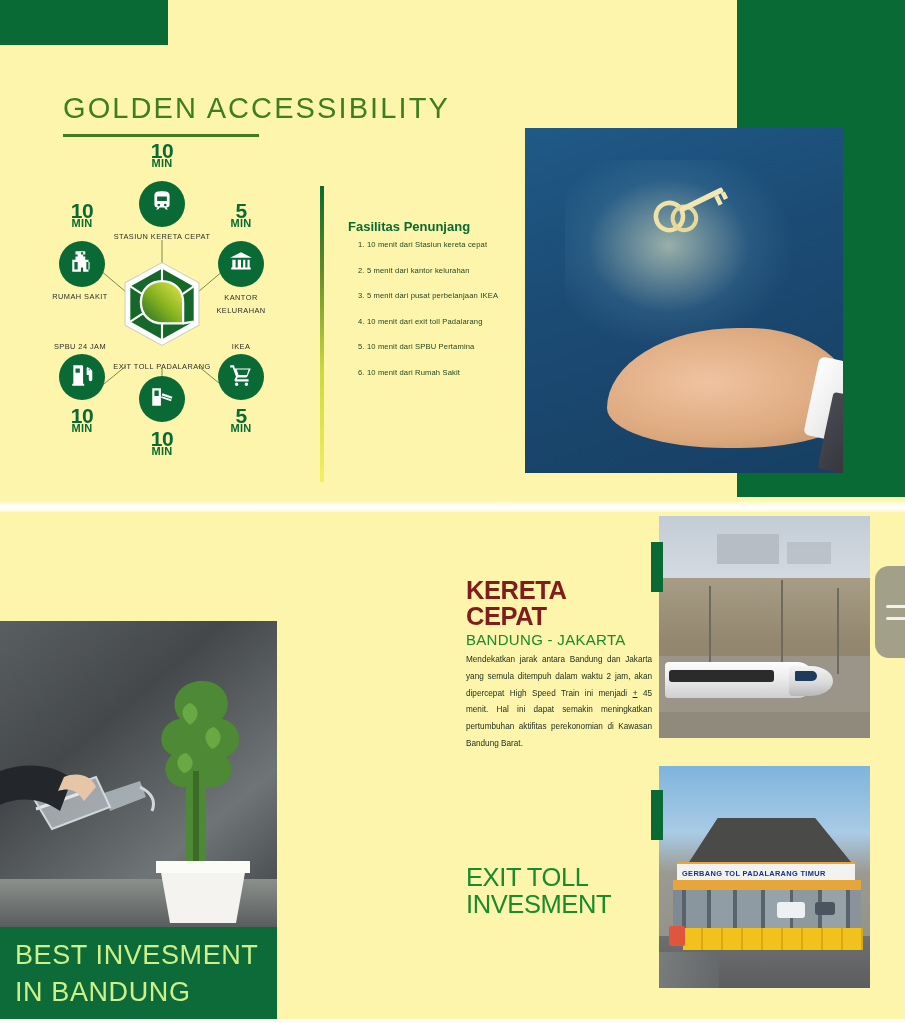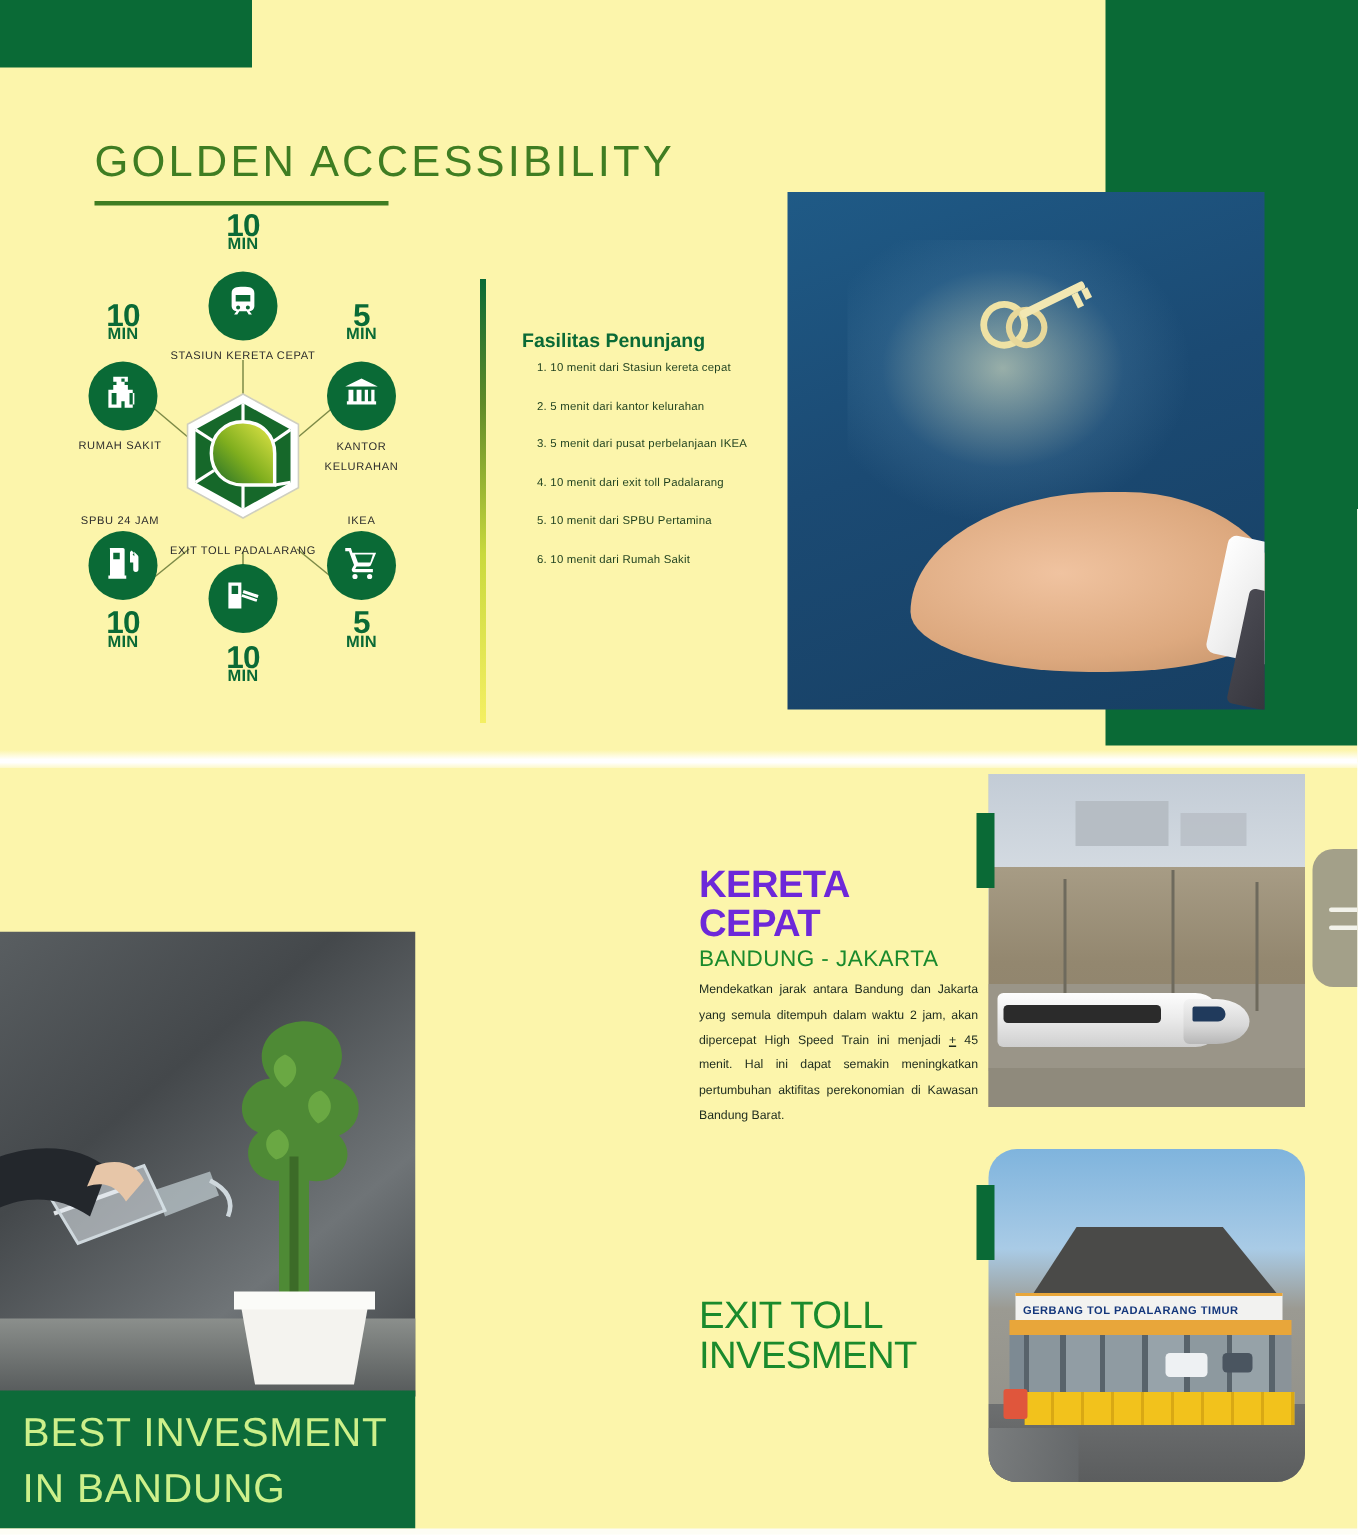--- a/index.html
+++ b/index.html
@@ -64,36 +64,36 @@
      background:linear-gradient(140deg,#595e61 0%,#44484b 35%,#6f7477 70%,#3c4043 100%);}
   .invest-floor{position:absolute;left:0;top:258px;width:277px;height:52px;
      background:linear-gradient(180deg,#8b8f8c 0%,#6d7170 55%,#55595a 100%);}
   .invest-band{position:absolute;left:0;top:306px;width:277px;height:92px;background:#0d6b39;}
   .invest-band .l1,.invest-band .l2{color:#cdf08a;font-size:27px;letter-spacing:.6px;font-weight:400;}
   .invest-band .l1{position:absolute;left:15px;top:13px;white-space:nowrap;}
   .invest-band .l2{position:absolute;left:15px;top:50px;white-space:nowrap;}
 
   
   .kc{position:absolute;left:466px;top:66px;width:186px;}
-  .kc h2{margin:0;font-size:25.5px;font-weight:700;color:#6d28d9;letter-spacing:-.4px;line-height:1;}
+  .kc h2{margin:0;font-size:25.5px;font-weight:700;color:#7f1d1d;letter-spacing:-.4px;line-height:1;}
   .kc h3{margin:3px 0 0 0;font-size:15px;font-weight:400;color:#1a8a2c;letter-spacing:.3px;line-height:1;}
   .kc p{margin:5px 0 0 0;font-size:8.2px;color:#1d2b1d;line-height:2.05;text-align:justify;}
   .kc p u{text-decoration:underline;}
 
   .kc-photo{position:absolute;left:659px;top:4px;width:211px;height:222px;overflow:hidden;
      background:linear-gradient(180deg,#b9c4cf 0%,#c9d2da 38%,#b2a894 58%,#9e927c 100%);}
   .kc-accent{position:absolute;left:651px;top:30px;width:12px;height:50px;background:#0a6a36;z-index:3;}
 
   
   .et{position:absolute;left:466px;top:352px;width:186px;}
   .et h2{margin:0;font-size:25.5px;font-weight:400;color:#1a8a2c;letter-spacing:-.4px;line-height:1.06;}
   .et p{margin:7px 0 0 0;font-size:8.2px;color:#1d2b1d;line-height:2.05;text-align:justify;}
 
   .et-photo{position:absolute;left:659px;top:254px;width:211px;height:222px;overflow:hidden;
-     background:linear-gradient(180deg,#7fb4dd 0%,#a9cbe6 30%,#9b9a92 48%,#8e8d86 100%);border-radius:19px;}
+     background:linear-gradient(180deg,#7fb4dd 0%,#a9cbe6 30%,#9b9a92 48%,#8e8d86 100%);}
   .et-accent{position:absolute;left:651px;top:278px;width:12px;height:50px;background:#0a6a36;z-index:3;}
 
   
   .tg-roof{position:absolute;left:8px;top:52px;width:195px;height:48px;background:#4a4a48;
      clip-path:polygon(10% 100%,26% 0%,76% 0%,96% 100%);}
   .tg-sign{position:absolute;left:18px;top:96px;width:178px;height:18px;background:#f2f2f0;
      border-top:2px solid #e8a63a;border-bottom:2px solid #e8a63a;
      display:flex;align-items:center;}
   .tg-sign span{font-size:7.4px;color:#14377c;font-weight:700;letter-spacing:.35px;padding-left:5px;white-space:nowrap;}
   .tg-canopy{position:absolute;left:14px;top:114px;width:188px;height:10px;background:#e8a63a;}

